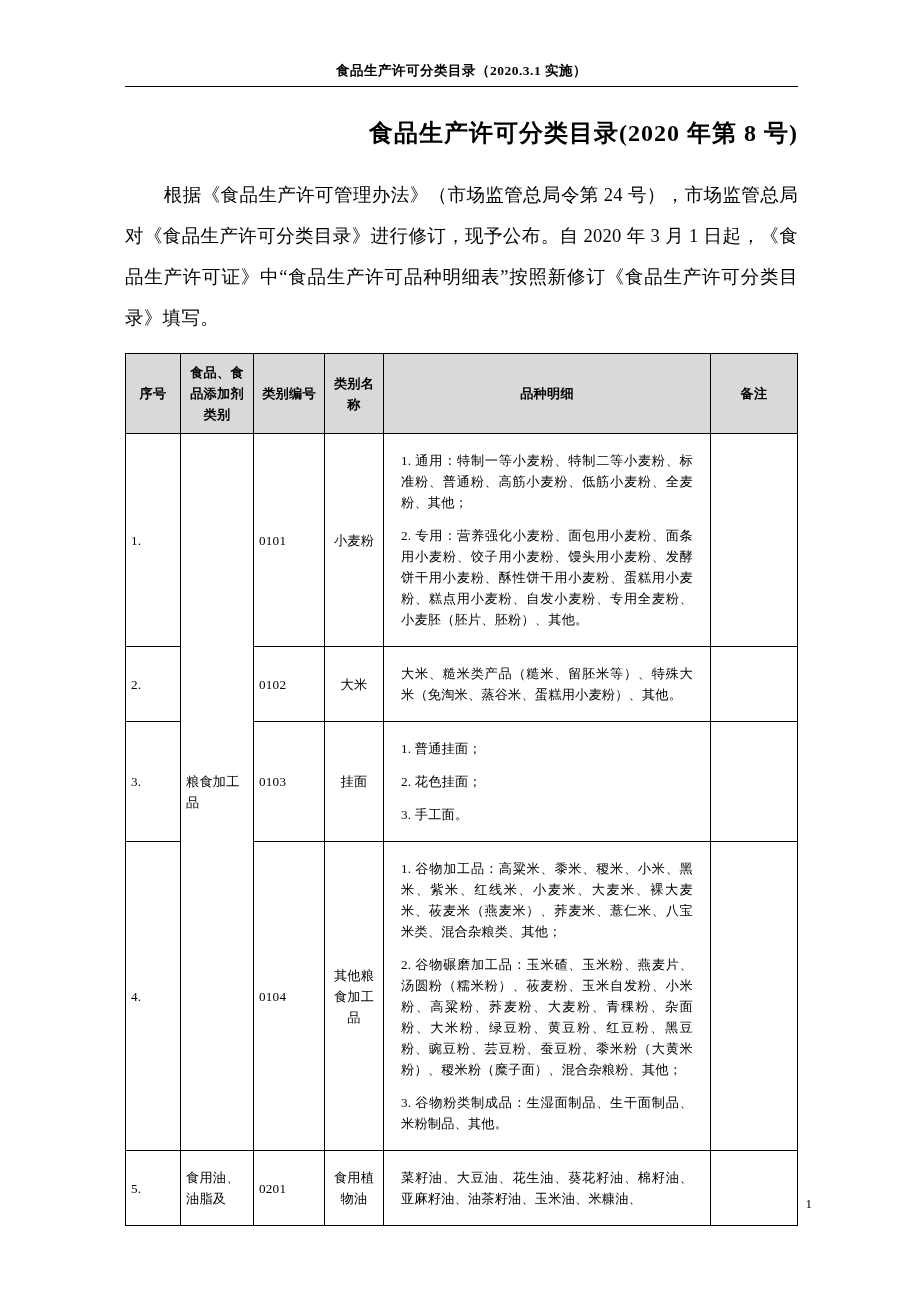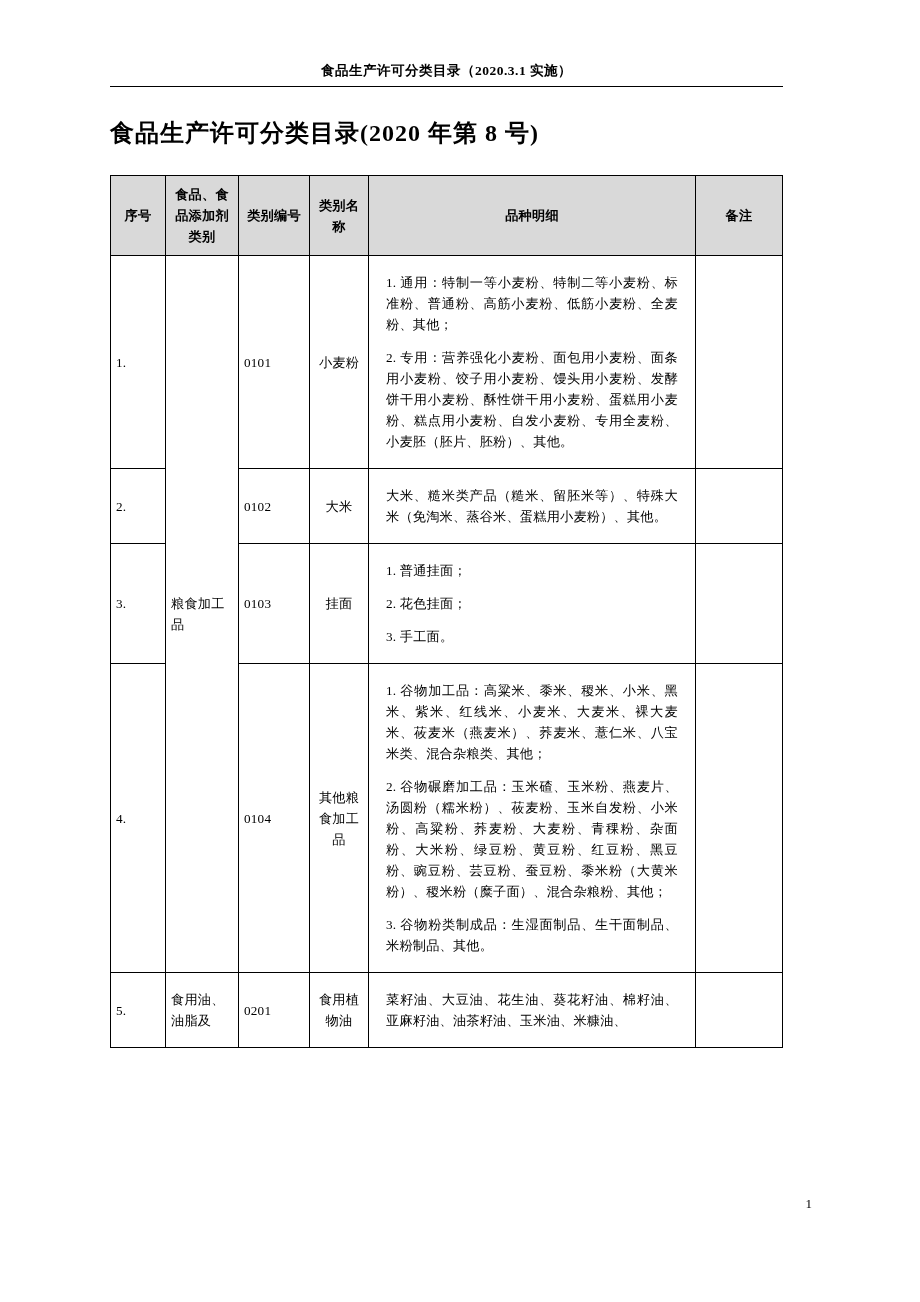--- a/index.html
+++ b/index.html
@@ -14,42 +14,42 @@
   .page {
     position: relative;
     width: 920px;
     height: 1302px;
     box-sizing: border-box;
     background: #ffffff;
     overflow: hidden;
   }
   .content {
     position: absolute;
-    left: 0;
+    left: 15px;
     top: 0;
     width: 893px;
     padding: 62px 110px 0 110px;
     box-sizing: border-box;
   }
   
   .header-band {
     text-align: center;
     font-size: 13.5px;
     letter-spacing: 0.5px;
     font-weight: bold;
     padding-bottom: 6px;
   }
   .header-rule {
     border-top: 1.2px solid #000;
     margin: 0 0 0 0;
     height: 0;
   }
   
   .doc-title {
-    text-align: left;
+    text-align: right;
     font-size: 24px;
     font-weight: bold;
     letter-spacing: 1px;
     margin-top: 30px;
     margin-bottom: 26px;
   }
   
   .para {
     font-size: 18.5px;
     line-height: 41px;
@@ -109,20 +109,21 @@
 
 <div class="page">
 
   <div class="content">
 
     <div class="header-band">食品生产许可分类目录（2020.3.1 实施）</div>
     <div class="header-rule"></div>
 
     <h1 class="doc-title">食品生产许可分类目录(2020 年第 8 号)</h1>
 
+    <p class="para">根据《食品生产许可管理办法》（市场监管总局令第 24 号），市场监管总局对《食品生产许可分类目录》进行修订，现予公布。自 2020 年 3 月 1 日起，《食品生产许可证》中“食品生产许可品种明细表”按照新修订《食品生产许可分类目录》填写。</p>
 
     <table class="cat">
       <thead>
         <tr>
           <td class="c-no">序号</td>
           <td class="c-cat">食品、食品添加剂类别</td>
           <td class="c-code">类别编号</td>
           <td class="c-name">类别名称</td>
           <td class="c-det" style="text-align:center;">品种明细</td>
           <td class="c-rem">备注</td>

